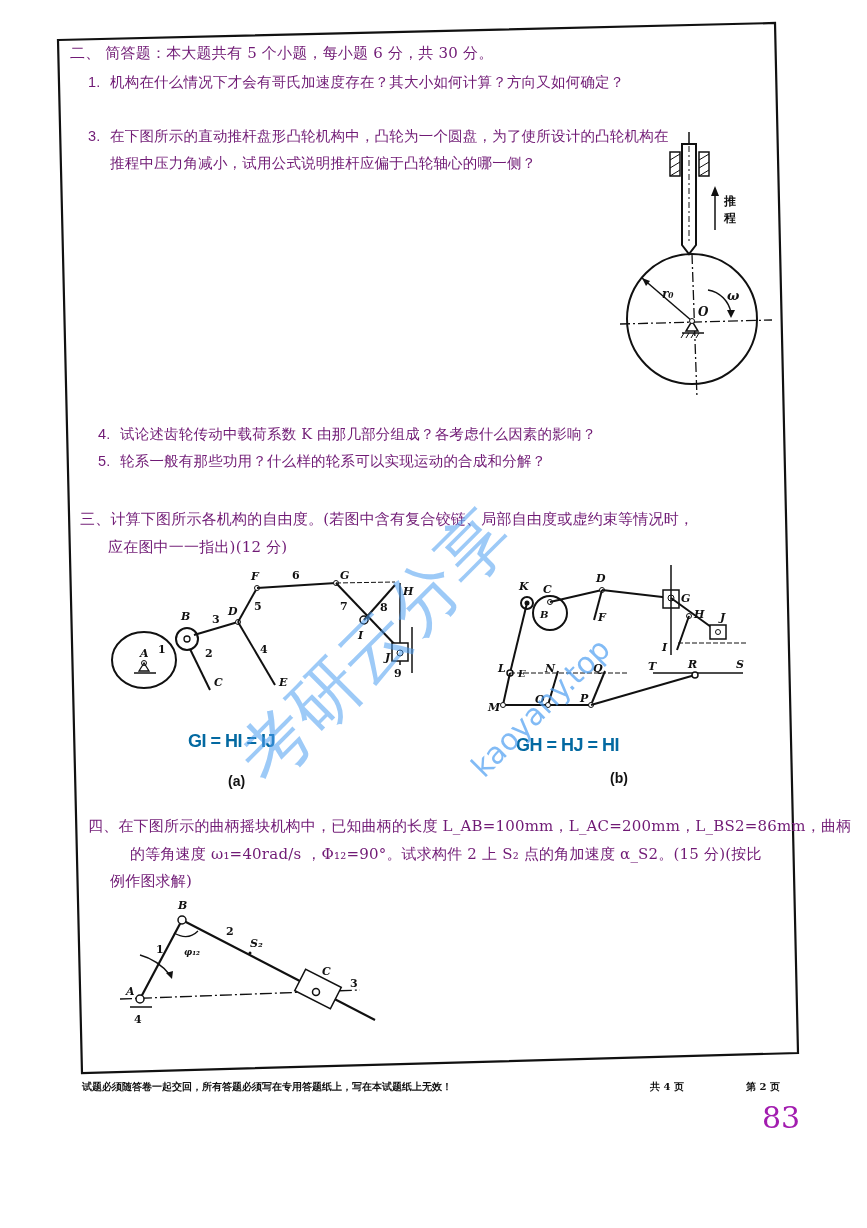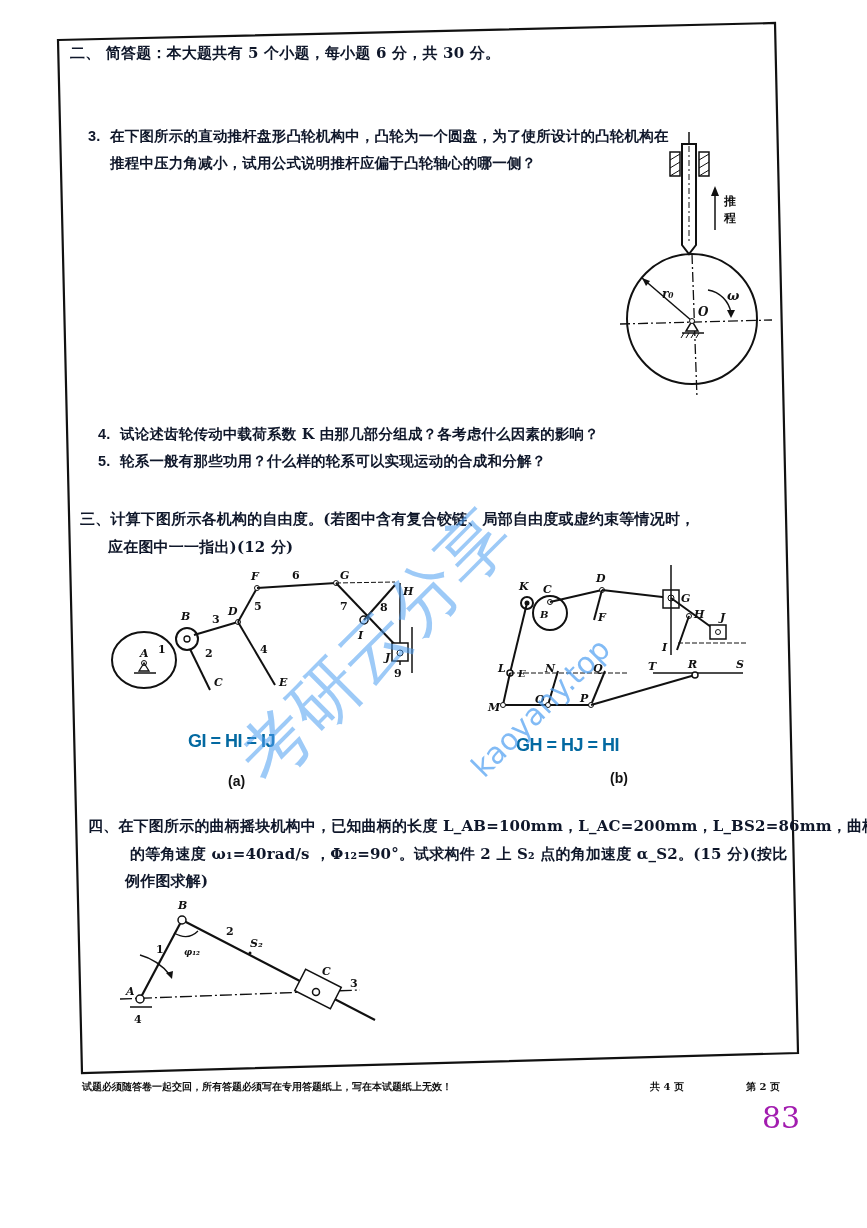--- a/index.html
+++ b/index.html
@@ -1,20 +1,20 @@
 <!DOCTYPE html>
 <html><head>
 <meta charset="utf-8">
 <style>
   * { box-sizing: border-box; margin: 0; padding: 0; }
   html, body { width: 867px; height: 1228px; background: #ffffff; overflow: hidden; }
   body { position: relative; font-family: "DejaVu Serif", "Liberation Serif", serif; color: #111; }
   .page { position: absolute; left: 0; top: 0; width: 867px; height: 1228px; }
   .frame { position: absolute; left: 0; top: 0; width: 867px; height: 1228px; pointer-events: none; }
-  .txt { position: absolute; font-weight: bold; font-size: 14.5px; letter-spacing: 0.2px; white-space: nowrap; color: #0f172a; }
+  .txt { position: absolute; font-weight: normal; font-size: 14.5px; letter-spacing: 0.2px; white-space: nowrap; color: #701a75; }
   .sec { font-size: 15px; }
   .num { display: inline-block; width: 22px; font-family: "Liberation Sans", sans-serif; }
   .fig { position: absolute; }
   .fig svg text { font-family: "DejaVu Serif", serif; font-style: italic; font-weight: bold; fill: #111; }
   .caption { position: absolute; font-family: "Liberation Sans", sans-serif; font-weight: bold; font-size: 18px; color: #0369a1; letter-spacing: -0.5px; }
   .sub { position: absolute; font-family: "Liberation Sans", sans-serif; font-weight: bold; font-size: 14px; color: #111; }
   .footer { position: absolute; font-weight: bold; font-size: 10px; color: #111; white-space: nowrap; }
   .handnum { position: absolute; font-family: "DejaVu Serif", serif; font-size: 30px; color: #a21caf; }
   .wm { position: absolute; color: #4e9ff2; opacity: 0.55; font-family: "DejaVu Sans", sans-serif; pointer-events: none; white-space: nowrap; }
 </style>
@@ -22,20 +22,23 @@
 <body>
 
 <div class="page">
 
   <svg class="frame" viewBox="0 0 867 1228">
     <polygon points="58,40 775,23 798,1053 82,1073" fill="none" stroke="#111" stroke-width="2.2"></polygon>
   </svg>
 
   <div class="txt sec" style="left:70px; top:44px;">二、 简答题：本大题共有 5 个小题，每小题 6 分，共 30 分。</div>
 
+  <div class="txt" style="left:88px; top:73px;">
+    <span class="num">1.</span><span>机构在什么情况下才会有哥氏加速度存在？其大小如何计算？方向又如何确定？</span>
+  </div>
   <div class="txt" style="left:88px; top:127px;">
     <span class="num">3.</span><span>在下图所示的直动推杆盘形凸轮机构中，凸轮为一个圆盘，为了使所设计的凸轮机构在</span>
   </div>
   <div class="txt" style="left:110px; top:154px;">推程中压力角减小，试用公式说明推杆应偏于凸轮轴心的哪一侧？</div>
 
   <div class="fig" style="left:600px; top:130px; width:200px; height:280px;">
     <svg width="200" height="280" viewBox="0 0 200 280">
 
       <line x1="89" y1="2" x2="89" y2="14" stroke="#111" stroke-width="1.5"></line>
 
@@ -189,21 +192,21 @@
       <text x="170" y="115" font-size="11">T</text>
       <text x="210" y="113" font-size="11">R</text>
       <text x="258" y="113" font-size="11">S</text>
     </svg>
   </div>
   <div class="caption" style="left:516px; top:735px;">GH = HJ = HI</div>
   <div class="sub" style="left:610px; top:770px;">(b)</div>
 
   <div class="txt sec" style="left:88px; top:817px;">四、在下图所示的曲柄摇块机构中，已知曲柄的长度 L_AB=100mm，L_AC=200mm，L_BS2=86mm，曲柄</div>
   <div class="txt sec" style="left:102px; top:845px;padding-left:28px;">的等角速度 ω₁=40rad/s ，Φ₁₂=90°。试求构件 2 上 S₂ 点的角加速度 α_S2。(15 分)(按比</div>
-  <div class="txt sec" style="left:110px; top:872px;margin-left:15px;">例作图求解)</div>
+  <div class="txt sec" style="left:110px; top:872px;">例作图求解)</div>
 
   <div class="fig" style="left:100px; top:895px; width:300px; height:140px;">
     <svg width="300" height="140" viewBox="0 0 300 140">
       <line x1="20" y1="104" x2="260" y2="95" stroke="#111" stroke-width="1.3" stroke-dasharray="12,3,2,3"></line>
       <line x1="40" y1="104" x2="82" y2="25" stroke="#111" stroke-width="2.2"></line>
       <line x1="82" y1="25" x2="275" y2="125" stroke="#111" stroke-width="2.2"></line>
       <circle cx="40" cy="104" r="4" fill="#fff" stroke="#111" stroke-width="1.5"></circle>
       <circle cx="82" cy="25" r="4" fill="#fff" stroke="#111" stroke-width="1.5"></circle>
       <text x="78" y="14" font-size="11">B</text>
       <text x="26" y="100" font-size="11">A</text>

